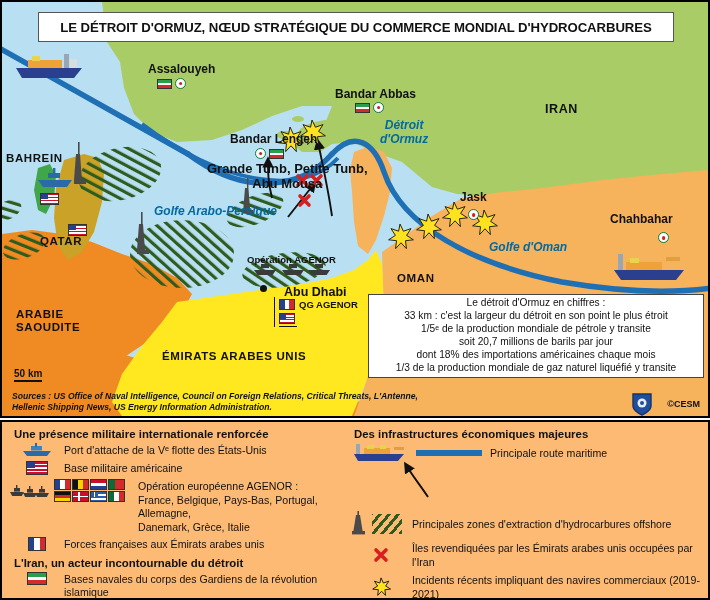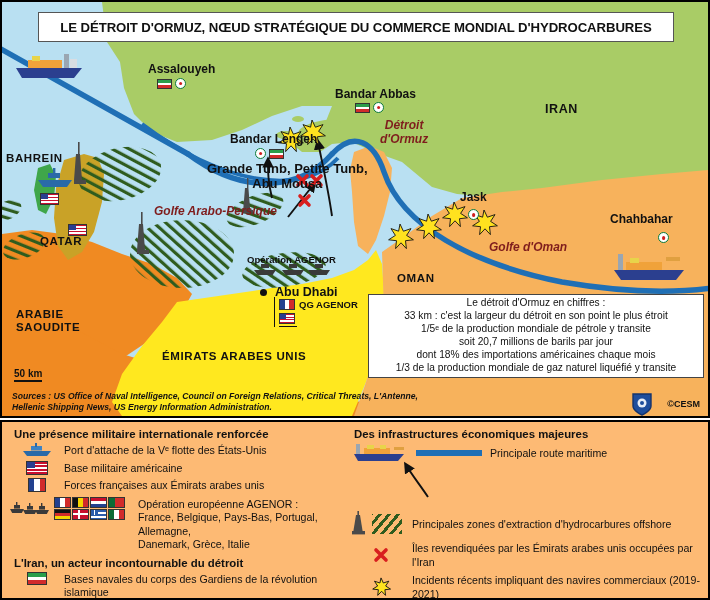--- a/index.html
+++ b/index.html
@@ -27,21 +27,21 @@
   .title-box span {
     font-size: 13.2px; font-weight: 600; letter-spacing: -0.1px; color: #111;
     white-space: nowrap;
   }
 
   
   .lbl { position: absolute; z-index: 30; white-space: nowrap; color: #111; }
   .lbl.city { font-size: 12px; font-weight: 600; }
   .lbl.country { font-size: 12.5px; font-weight: 600; letter-spacing: 0.6px; }
   .lbl.country.small { font-size: 11.5px; }
-  .lbl.sea { font-size: 12px; font-style: italic; color: #7f1d1d; font-weight: 600; }
+  .lbl.sea { font-size: 12px; font-style: italic; color: #0369a1; font-weight: 600; }
   .lbl.note { font-size: 13px; font-weight: 600; text-align: center; line-height: 1.15; }
   .lbl.opname { font-size: 9.5px; font-weight: 600; }
   .lbl.cap { font-size: 12.5px; font-weight: 700; }
 
   
   .flag { display: inline-block; border: 0.6px solid #333; vertical-align: middle; }
   .flag-ir { background: linear-gradient(#2a9e4b 0 34%, #fff 34% 66%, #d12b2b 66% 100%); }
   .flag-us {
     background:
       repeating-linear-gradient(#c8102e 0 14.3%, #fff 14.3% 28.6%);
@@ -293,21 +293,21 @@
     <div class="lbl city" style="left:458px; top:188px;">Jask</div>
     <div style="position:absolute; left:466px; top:203px; z-index:31;">
       <span class="navcircle" style="width:11px;height:11px;"></span>
     </div>
 
     <div class="lbl city" style="left:608px; top:210px;">Chahbahar</div>
     <div style="position:absolute; left:656px; top:226px; z-index:31;">
       <span class="navcircle" style="width:11px;height:11px;"></span>
     </div>
 
-    <div style="position:absolute; left:258px; top:283px; z-index:32; display:flex; align-items:center; gap:8px;">
+    <div style="position:absolute; left:258px; top:283px; z-index:32; display:flex; align-items:flex-start; gap:17px;">
       <span style="width:7px;height:7px;border-radius:50%;background:#111;display:inline-block;"></span>
       <span class="lbl cap" style="position:static;">Abu Dhabi</span>
     </div>
 
     <div style="position:absolute; left:272px; top:295px; z-index:32; border-left:1.4px solid #111; padding-left:4px; padding-top:2px;">
       <div style="display:flex; align-items:center; gap:4px; margin-bottom:3px;">
         <span class="flag flag-fr" style="width:16px;height:11px;"></span>
         <span class="lbl opname" style="position:static;text-align:right;">QG AGENOR</span>
       </div>
       <div style="display:flex; align-items:center;">
@@ -370,27 +370,20 @@
           </svg>
         </div>
         <div class="leg-txt">Port d'attache de la Vᵉ flotte des États-Unis</div>
       </div>
 
       <div class="leg-row">
         <div class="leg-ico">
           <span class="flag flag-us" style="width:22px;height:14px;"></span>
         </div>
         <div class="leg-txt">Base militaire américaine</div>
-      </div>
-
-      <div class="leg-row">
-        <div class="leg-ico">
-          <span class="flag flag-fr" style="width:18px;height:14px;"></span>
-        </div>
-        <div class="leg-txt">Forces françaises aux Émirats arabes unis</div>
       </div>
 
       <div class="leg-row" style="margin-top:4px;">
         <div class="leg-ico wide">
           <svg width="40" height="16" viewBox="0 0 40 16">
             <path d="M0,9 l14,0 l-2.2,4 l-9.6,0 Z" fill="#3a3a3a"></path>
               <rect x="4" y="5" width="6" height="3.6" fill="#3a3a3a"></rect>
               <rect x="6" y="2" width="1.4" height="3" fill="#3a3a3a"></rect>
             <path d="M13,10 l14,0 l-2.2,4 l-9.6,0 Z" fill="#3a3a3a"></path>
               <rect x="17" y="6" width="6" height="3.6" fill="#3a3a3a"></rect>
@@ -410,20 +403,27 @@
             <span class="flag flag-it"></span>
           </div>
         </div>
         <div class="leg-txt">
           <div>Opération européenne AGENOR :</div>
           <div>France, Belgique, Pays-Bas, Portugal, Allemagne,</div>
           <div>Danemark, Grèce, Italie</div>
         </div>
       </div>
 
+      <div class="leg-row">
+        <div class="leg-ico">
+          <span class="flag flag-fr" style="width:18px;height:14px;"></span>
+        </div>
+        <div class="leg-txt">Forces françaises aux Émirats arabes unis</div>
+      </div>
+
       <div class="leg-head" style="margin-top:5px;">L'Iran, un acteur incontournable du détroit</div>
 
       <div class="leg-row">
         <div class="leg-ico">
           <span class="flag flag-ir" style="width:20px;height:13px;"></span>
         </div>
         <div class="leg-txt">Bases navales du corps des Gardiens de la révolution islamique</div>
       </div>
 
     </div>

